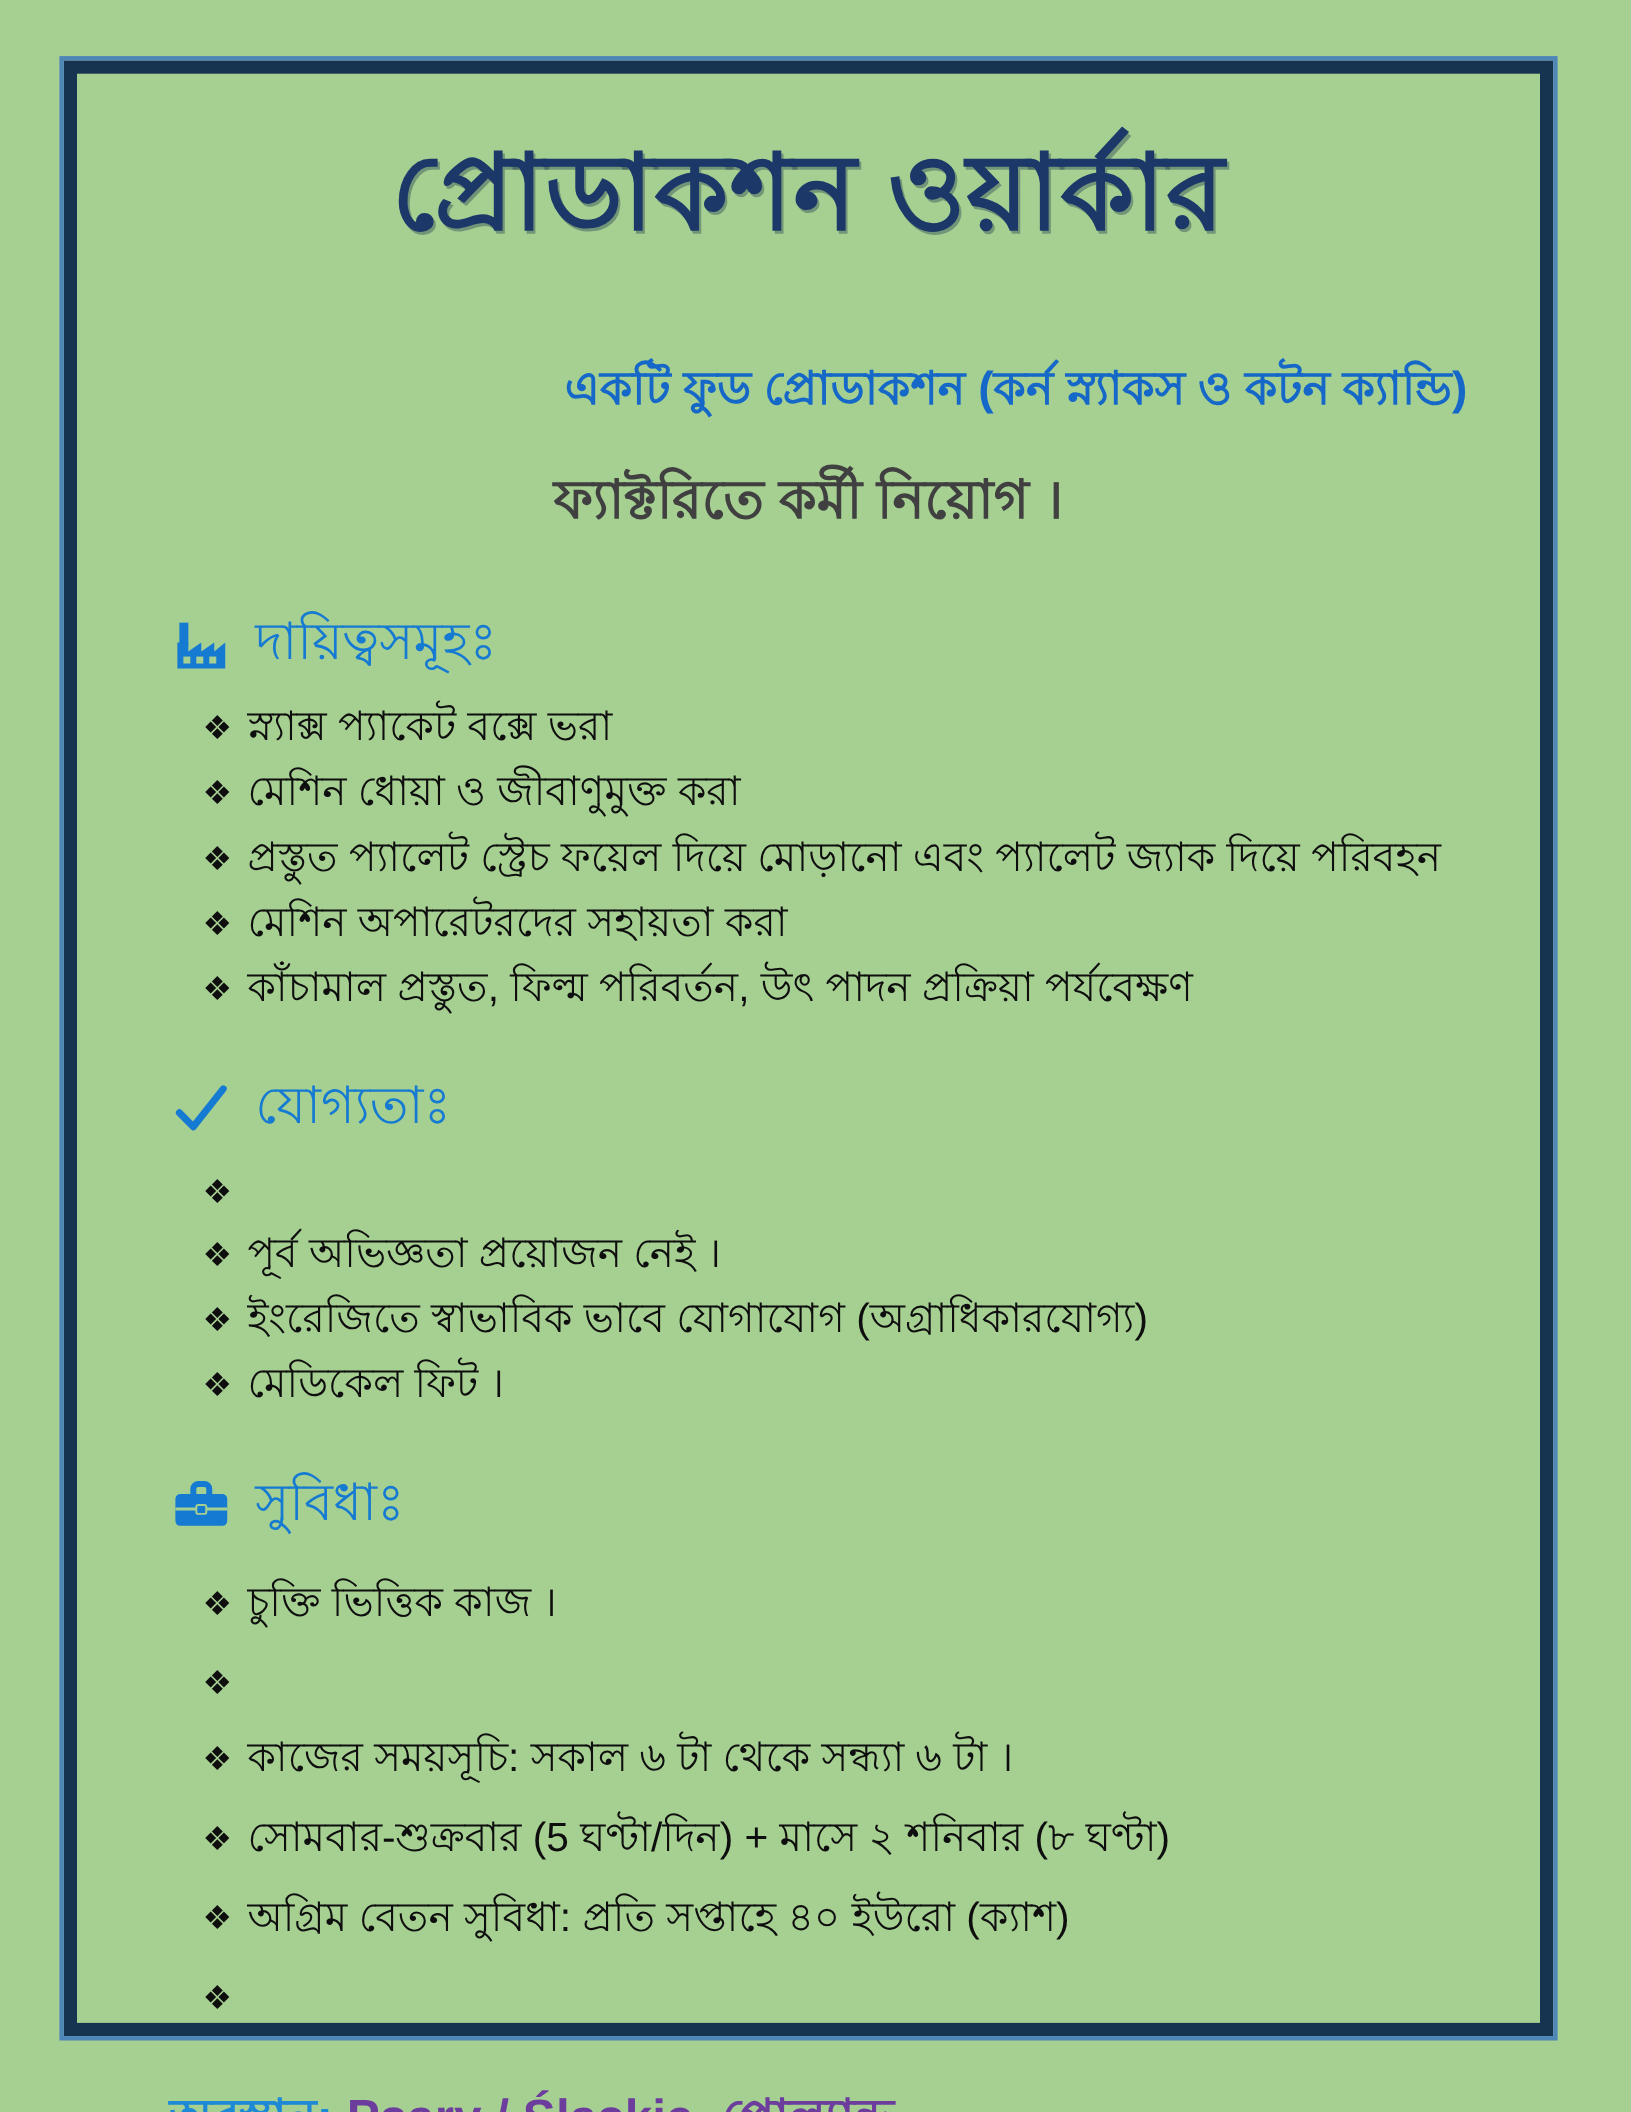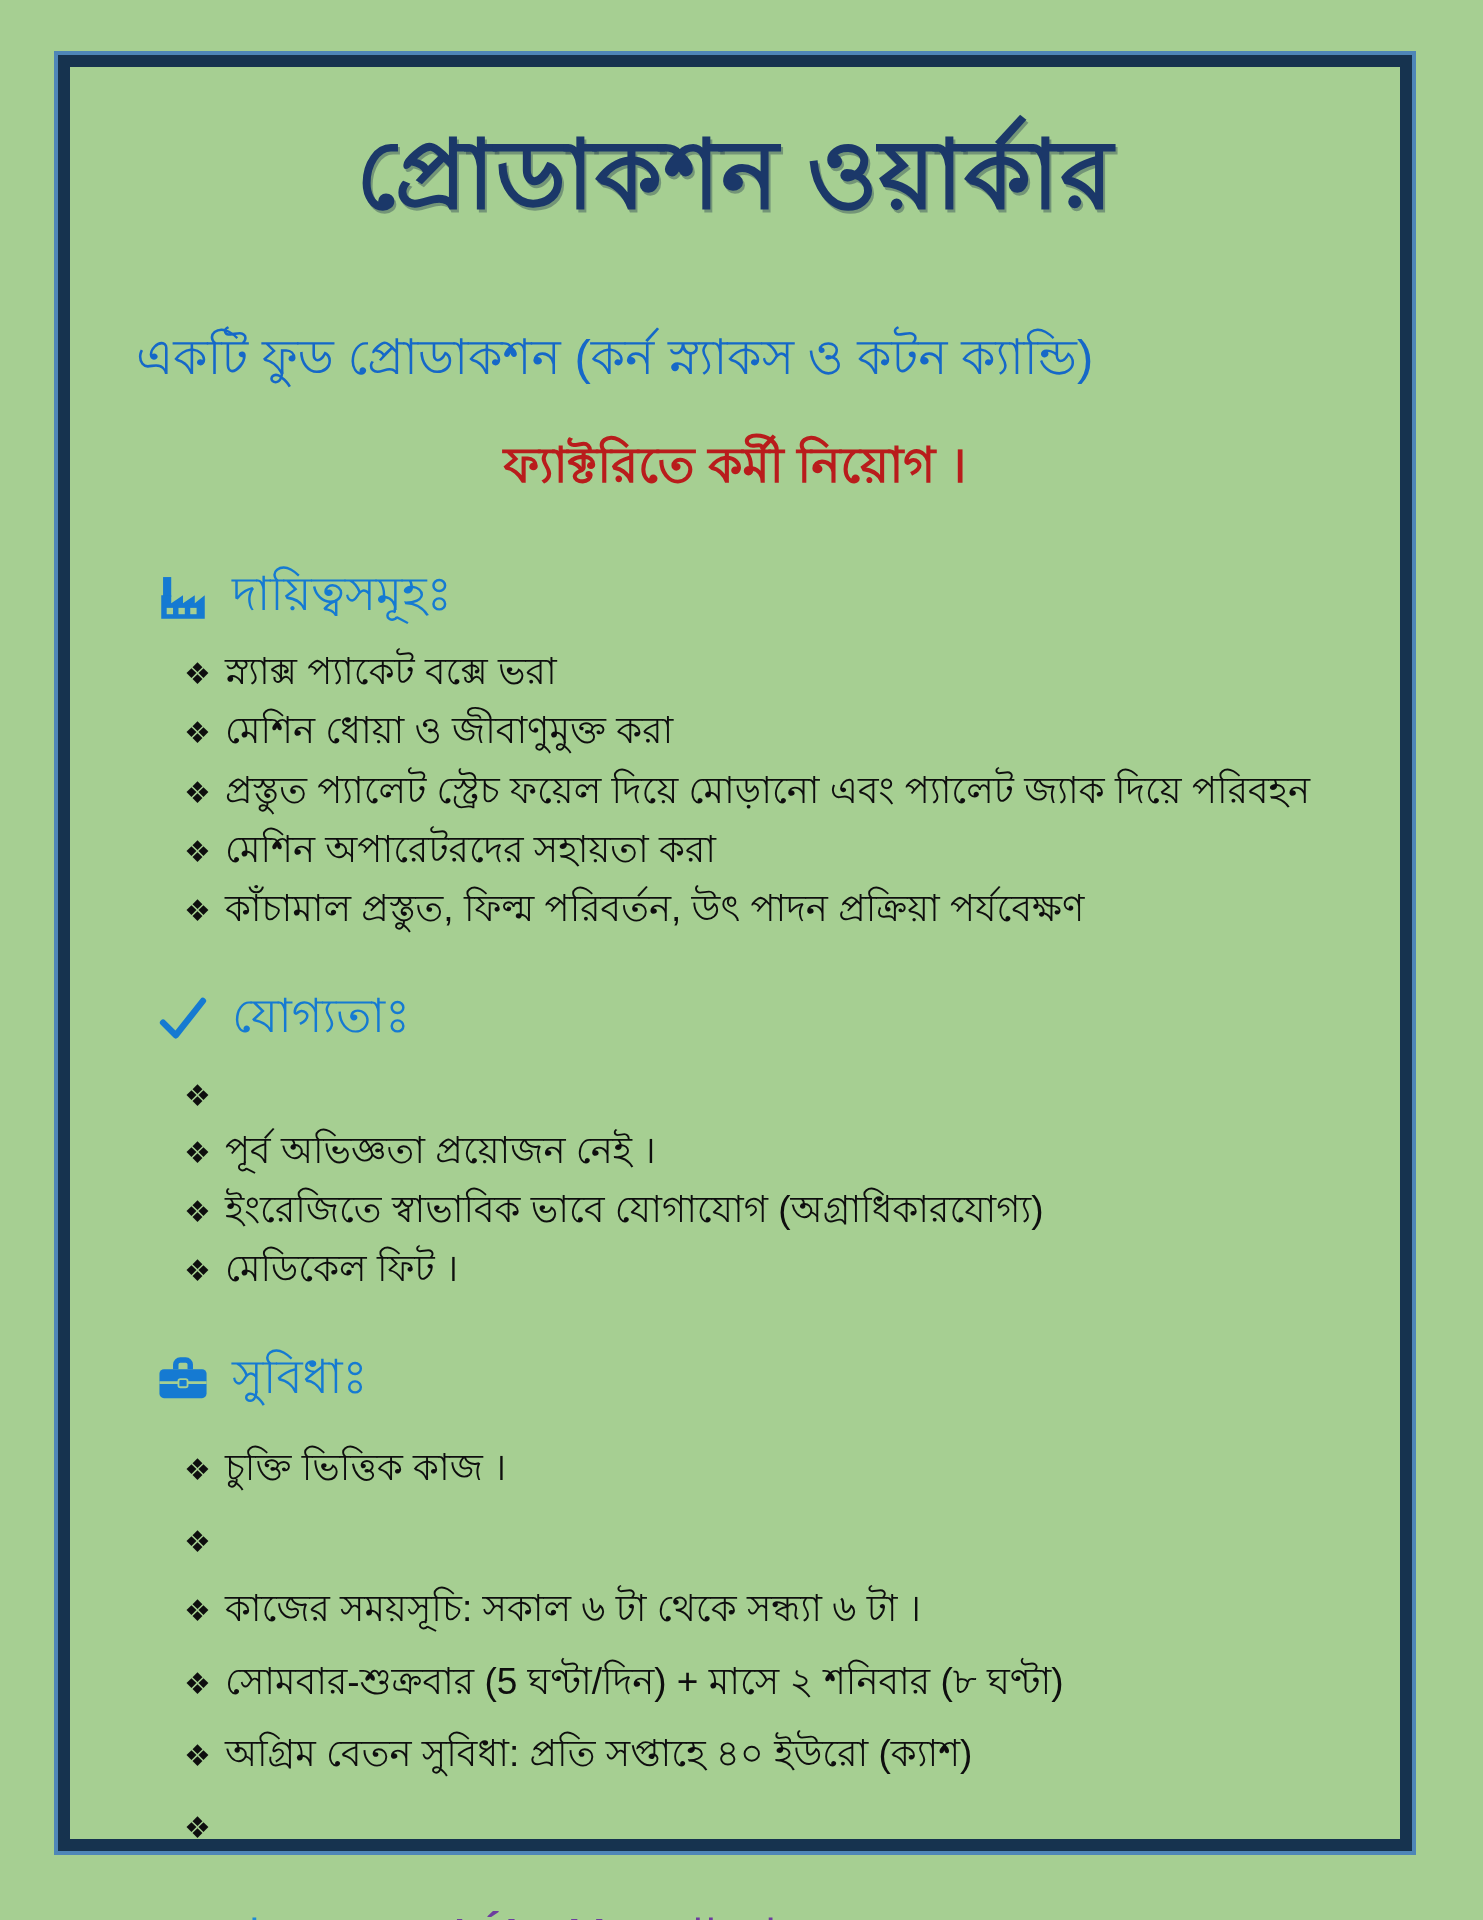--- a/index.html
+++ b/index.html
@@ -29,31 +29,31 @@
     margin-top:34px;
     text-align:center;
     font-size:96px;
     font-weight:bold;
     color:#1b3869;
     letter-spacing:1px;
     text-shadow:2px 3px 0 rgba(20,40,70,0.35);
   }
   .subtitle1{
     margin-top:58px;
-    text-align:left;
-    font-size:49px;
-    font-weight:normal;
+    text-align:right;
+    font-size:42px;
+    font-weight:bold;
     color:#1568c8;
   }
   .subtitle2{
     margin-top:26px;
     text-align:center;
     font-size:49px;
     font-weight:bold;
-    color:#b91c1c;
+    color:#404040;
   }
   .section-heading{
     display:flex;
     align-items:center;
     gap:20px;
     margin:48px 0 10px 18px;
     font-size:47px;
     font-weight:normal;
     color:#157ad2;
   }

